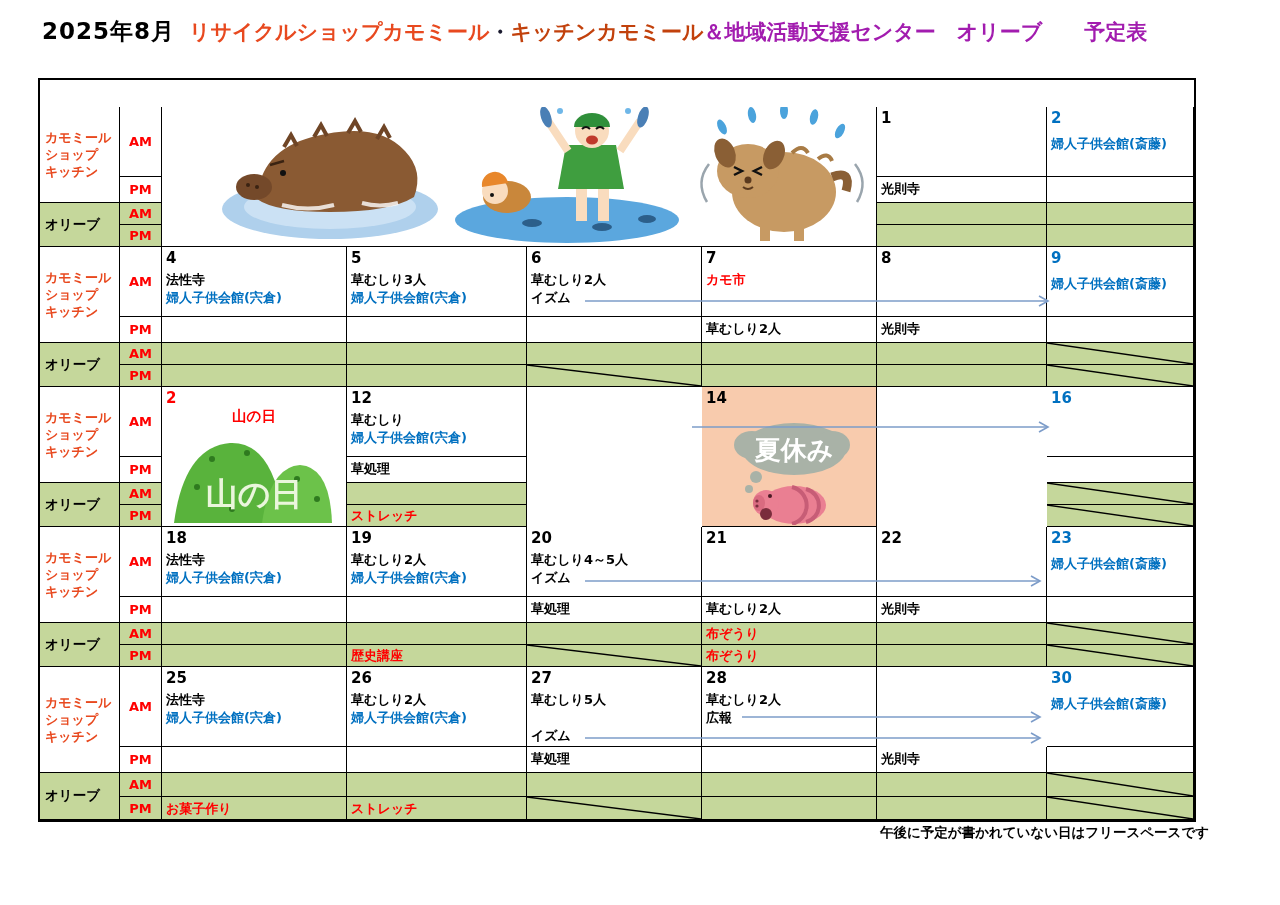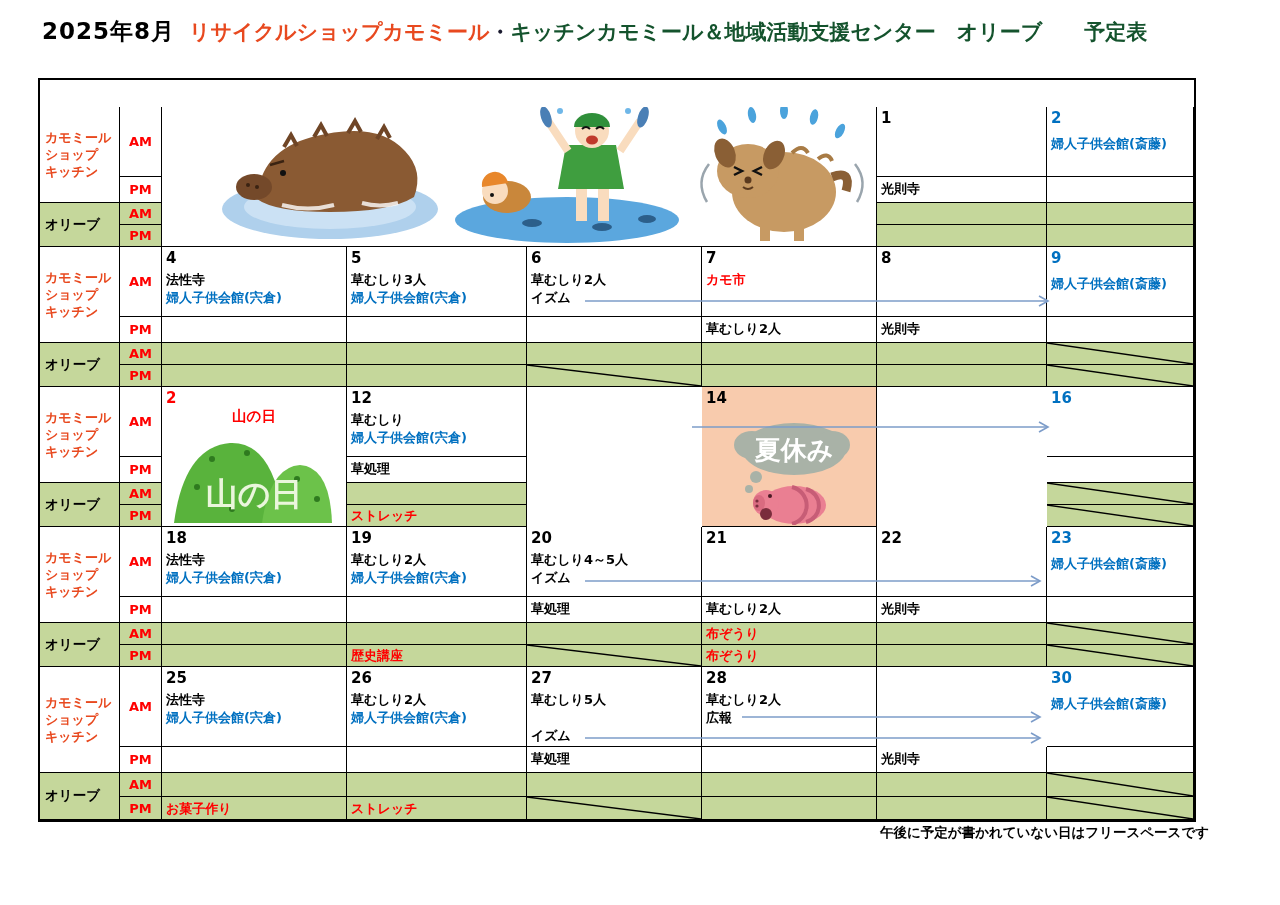--- a/index.html
+++ b/index.html
@@ -2,22 +2,22 @@
 <html><head>
 <meta charset="utf-8">
 <style>
   html,body{margin:0;padding:0;background:#fff;}
   .page{position:relative;width:1280px;height:905px;background:#fff;
         font-family:"DejaVu Sans","Liberation Sans",sans-serif;font-weight:bold;color:#000;}
   .title-row{position:absolute;left:42px;top:16px;font-size:21px;white-space:nowrap;}
   .title-month{font-size:23px;color:#000;margin-right:14px;letter-spacing:1px;}
   .title-shop{color:#E8491F;}
   .title-sep{color:#1a1a2e;}
-  .title-kitchen{color:#14532d;text-align:center;}
-  .title-rest{color:#14532d;}
+  .title-kitchen{color:#c2410c;text-align:center;}
+  .title-rest{color:#a21caf;}
   .contact-row{position:absolute;left:0;top:55px;width:1192px;text-align:right;font-size:15px;letter-spacing:.5px;}
   .contact-row span{margin-left:46px;}
   .cal{position:absolute;left:38px;top:78px;width:1154px;height:740px;border:2px solid #000;box-sizing:content-box;}
   .band{position:absolute;left:0;width:1154px;}
   .cell{position:absolute;box-sizing:border-box;border-right:1px solid #000;border-bottom:1px solid #000;background:#fff;font-size:13px;}
   .green{background:#C5D79B;}
   .orange{background:#F8CBAD;}
   .hcell{display:flex;align-items:center;justify-content:center;font-size:12.5px;}
   .t-red{color:#FF0000;}
   .t-blue{color:#0070C0;}

